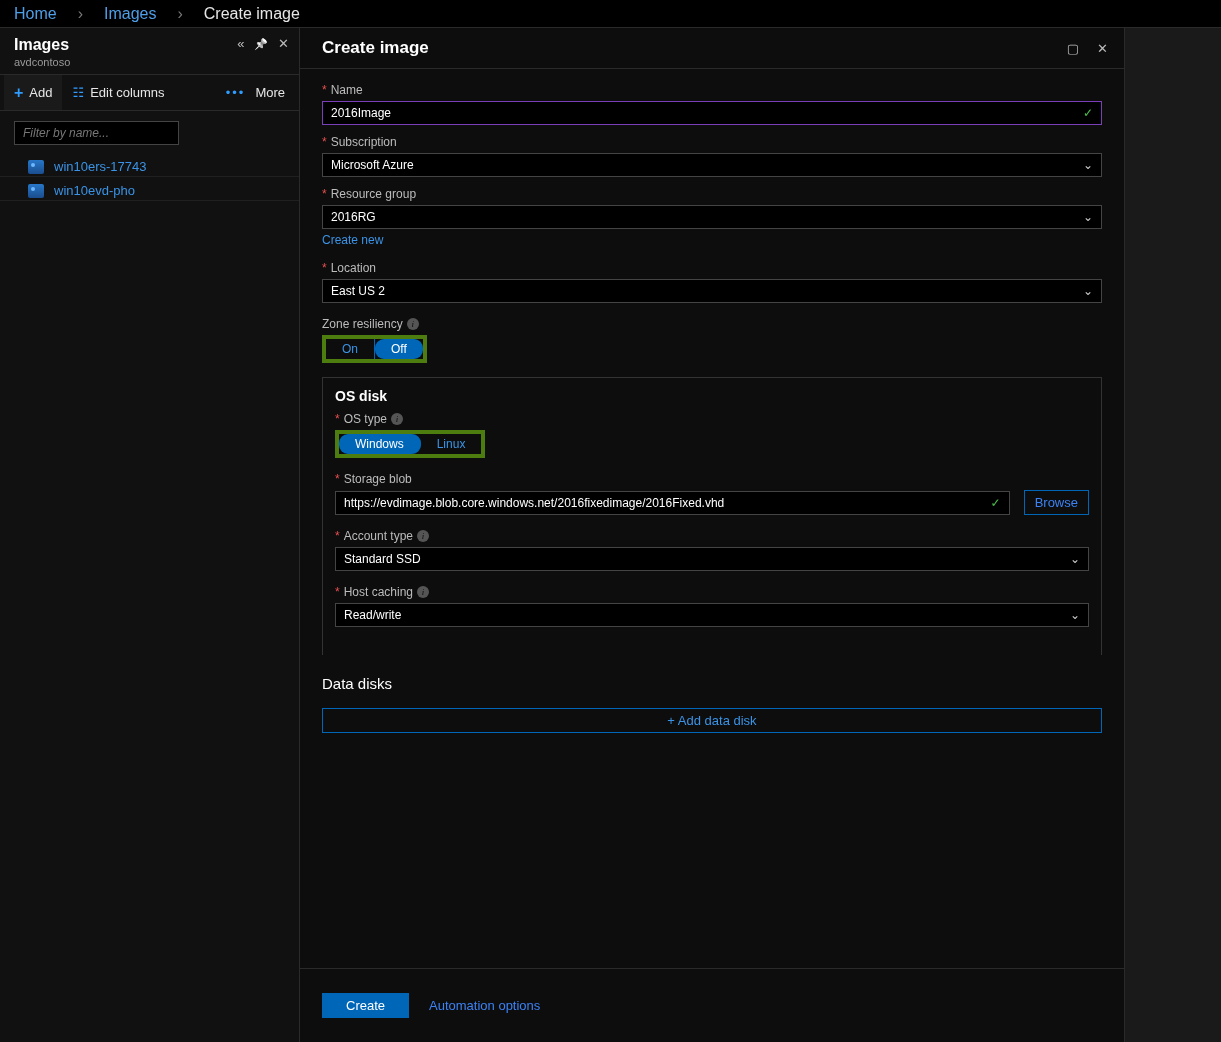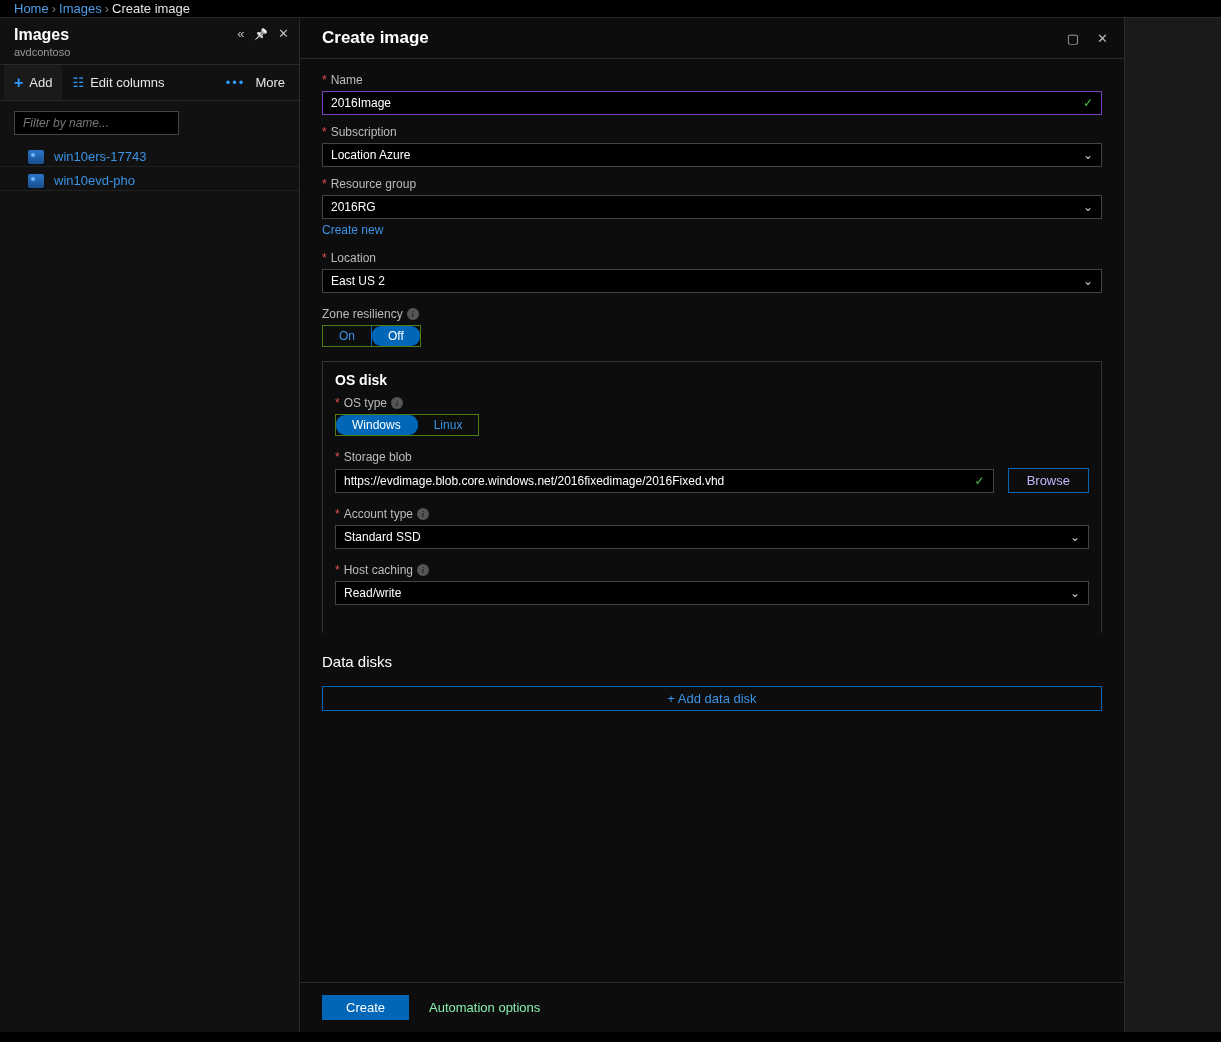--- a/index.html
+++ b/index.html
@@ -8,27 +8,27 @@
     background: #000;
     font-family: "Segoe UI", Arial, sans-serif;
     color: #e6e6e6;
     font-size: 13px;
     overflow: hidden;
   }
   a { color: #4f9ee8; text-decoration: none; }
 
   
   .breadcrumb {
-    height: 18px;
+    height: 28px;
     display: flex;
     align-items: center;
     padding: 0 14px;
     border-bottom: 1px solid #2a2a2a;
-    gap: 3px;
-    font-size: 13px;
+    gap: 21px;
+    font-size: 16px;
   }
   .breadcrumb .sep { color: #777; }
   .breadcrumb .current { color: #e6e6e6; }
 
   
   .workspace {
     display: flex;
     height: calc(100% - 28px);
     width: 100%;
   }
@@ -192,23 +192,23 @@
     position: relative;
   }
   .text-field.valid { border-color: #7a3fb8; }
   .check { position:absolute; right:8px; color:#4bc04b; font-size:12px; }
   .select-field .chev { position:absolute; right:8px; color:#ccc; font-size:12px;}
   .select-field { cursor: pointer; }
   .link-small { font-size:12px; color:#3a93e6; display:inline-block; margin-top:4px; cursor:pointer;}
 
   .toggle-group {
     display: flex;
-    border: 1px solid #4d7c0f;
+    border: 4px solid #4d7c0f;
     width: max-content;
-    height: 22px;
+    height: 28px;
     font-size: 12px;
     justify-content: flex-end;
   }
   .toggle-group .opt {
     padding: 0 16px;
     display: flex; align-items:center;
     cursor: pointer;
     color: #3a93e6;
   }
   .toggle-group .opt.active {
@@ -223,56 +223,56 @@
     border-bottom: none;
     padding: 10px 12px 18px 12px;
     margin-top: 14px;
   }
   .section h3 { font-size: 14px; font-weight:600; color:#fff; margin-bottom:8px; }
 
   .blob-row { display:flex; gap:14px; align-items:center; }
   .blob-row .text-field { flex:1; border-color:#444;}
   .browse-btn {
     border:1px solid #0067b8;
-    color:#c4b5fd;
+    color:#3b82f6;
     background:transparent;
-    padding:4px 18px;
+    padding:4px 10px;
     font-size:13px;
     cursor:pointer;
   }
 
   .data-disks { margin-top: 20px; }
   .data-disks h3 { font-size: 15px; font-weight:500; color:#fff; margin-bottom:16px; }
   .add-disk-btn {
     width:100%;
     border:1px solid #0067b8;
     color:#3a93e6;
     background:transparent;
     text-align:center;
     padding:4px 0;
     font-size:13px;
     cursor:pointer;
   }
 
   .footer-bar {
     border-top: 1px solid #2a2a2a;
-    padding: 12px 22px;
+    padding: 24px 22px;
     display: flex;
     align-items: center;
     gap: 20px;
   }
   .create-btn {
     background:#0067b8;
     color:#fff;
     border:none;
     padding:5px 24px;
     font-size:13px;
     cursor:pointer;
   }
-  .auto-link { color:#86efac; font-size:13px; cursor:pointer;}
+  .auto-link { color:#3b82f6; font-size:13px; cursor:pointer;}
 
   
   .right-gutter {
     width: 96px;
     background: #1a1a1a;
   }
 
   
   .chevrons-left::before { content: "«"; }
   .pin-icon::before { content: "📌"; font-size:11px; filter: grayscale(1) brightness(1.8);}
@@ -357,21 +357,21 @@
           <span class="check">✓</span>
         </div>
       </div>
 
       <div class="form-row">
         <div class="form-label">
           <span class="req">*</span>
           <span>Subscription</span>
         </div>
         <div class="select-field">
-          <span>Location Azure</span>
+          <span>Microsoft Azure</span>
           <span class="chev">⌄</span>
         </div>
       </div>
 
       <div class="form-row">
         <div class="form-label">
           <span class="req">*</span>
           <span>Resource group</span>
         </div>
         <div class="select-field">

